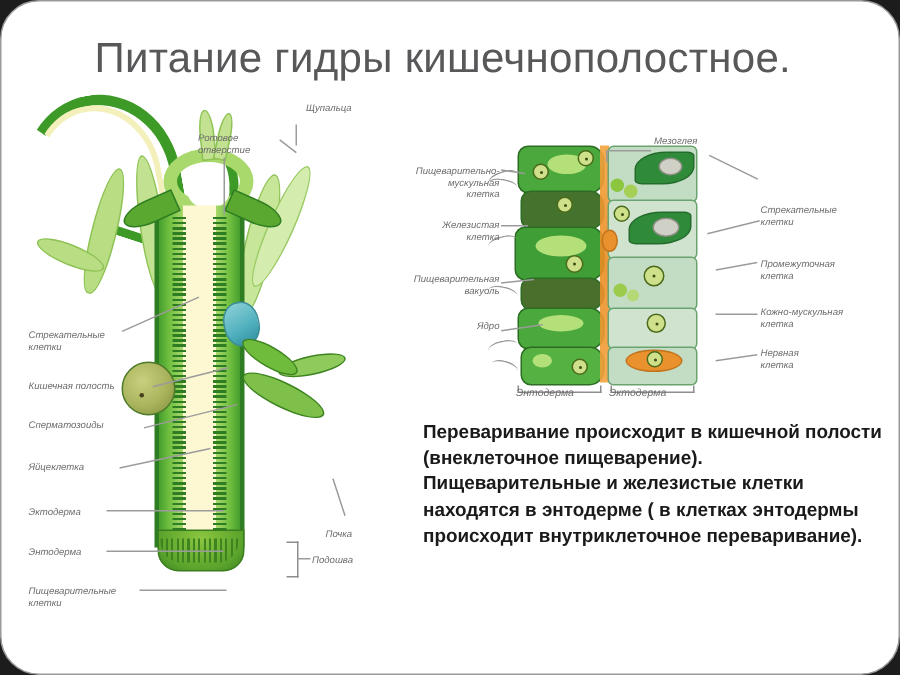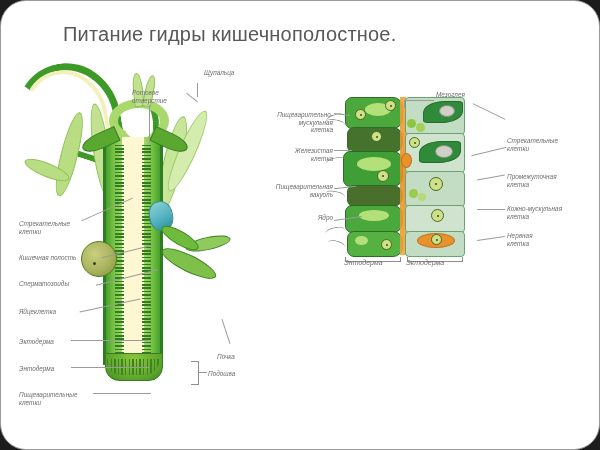--- a/index.html
+++ b/index.html
@@ -21,21 +21,21 @@
     background: #ffffff;
     border-radius: 26px;
     border: 1px solid #9a9a9a;
     box-sizing: border-box;
     overflow: hidden;
   }
   .slide-title {
     position: absolute;
     left: 62px;
     top: 22px;
-    font-size: 20px;
+    font-size: 28px;
     color: #58585a;
     letter-spacing: 0.2px;
     white-space: nowrap;
   }
 
   
   .lbl {
     position: absolute;
     font-family: "Liberation Sans", sans-serif;
     font-style: italic;
@@ -438,14 +438,16 @@
   <div class="leader" style="left:476px; top:176px; width:28px; transform:rotate(-10deg);"></div>
 
   <div class="lbl" style="left:506px; top:204px;">Кожно-мускульная
 клетка</div>
   <div class="leader" style="left:476px; top:208px; width:28px;"></div>
 
   <div class="lbl" style="left:506px; top:231px;">Нервная
 клетка</div>
   <div class="leader" style="left:476px; top:237px; width:28px; transform:rotate(-8deg);"></div>
 
+  <div class="body-text">Переваривание происходит в кишечной полости (внеклеточное пищеварение).
+Пищеварительные и железистые клетки находятся в энтодерме ( в клетках энтодермы происходит внутриклеточное переваривание).</div>
 
 </div>
 
 </body></html>

